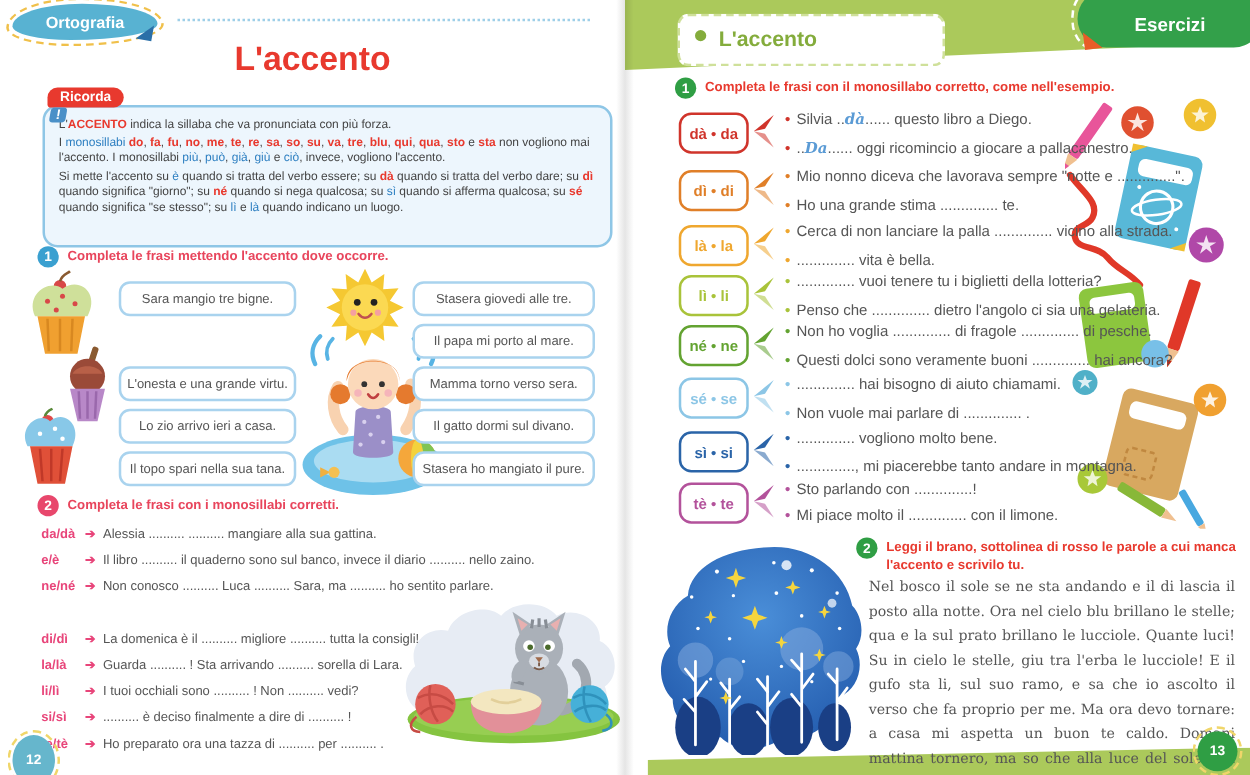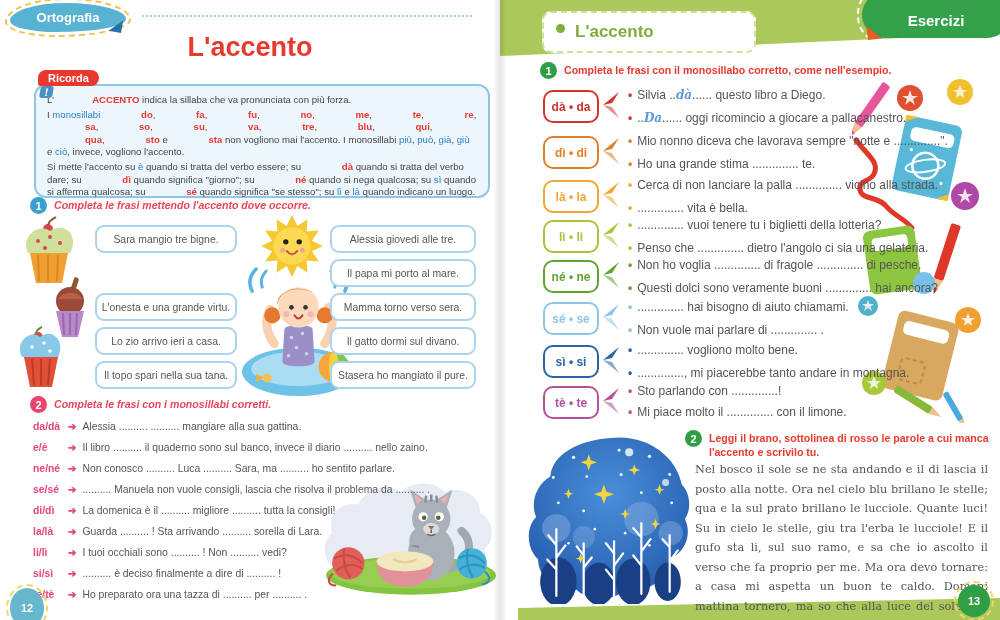--- a/index.html
+++ b/index.html
@@ -21,31 +21,31 @@
   .ltitle{position:absolute;left:0;top:32px;width:500px;text-align:center;color:#e8392e;
     font-size:27px;font-weight:bold;}
   .ricbox{position:absolute;left:34px;top:84px;width:430px;height:96px;background:#edf6fd;
     border:2px solid #8ec6e6;border-radius:12px;padding:8px 11px 6px 11px;}
   .ricbox p{margin:0 0 2px 0;font-size:9.6px;line-height:12.6px;color:#444;}
   .rtag{position:absolute;left:38px;top:70px;display:flex;z-index:6;flex-direction:column;}
   .rtag .tl{background:#e8392e;color:#fff;font-weight:bold;font-size:11px;padding:2px 10px;
     border-radius:9px 9px 9px 3px;}
   .rtag .tb{background:#4a90c8;color:#fff;font-weight:bold;font-size:11px;width:13px;margin-left:2px;
     display:flex;align-items:center;justify-content:center;border-radius:3px;transform:skewX(-10deg);}
-  .rb{color:#e8392e;font-weight:bold;margin-left:38px;}
+  .rb{color:#e8392e;font-weight:bold;}
   .bb{color:#2d7fc1;font-weight:normal;}
   .ans{color:#5b9bd5;font-style:italic;font-family:"DejaVu Serif",serif;font-weight:bold;}
   .exh{position:absolute;display:flex;align-items:flex-start;z-index:4;}
   .num{flex:0 0 auto;display:flex;width:17px;height:17px;border-radius:50%;color:#fff;font-weight:bold;
     font-size:11px;align-items:center;justify-content:center;margin-right:7px;}
   .num.blue{background:#3aa0d0;}
   .num.pinkc{background:#e8476c;}
   .num.green{background:#2f9e44;}
   .instr{font-weight:bold;font-size:10.6px;line-height:13.5px;padding-top:2px;}
-  .instr.pink{color:#e8455c;font-style:italic;}
+  .instr.pink{color:#e8455c;}
   .instr.red{color:#e8392e;}
   .sbox{position:absolute;height:24px;border:2px solid #a9d3ee;border-radius:9px;background:#fff;
     display:flex;align-items:center;justify-content:center;font-size:10.4px;color:#555;z-index:3;}
   .mitem{position:absolute;left:33px;white-space:nowrap;font-size:10.4px;color:#555;z-index:4;}
   .mlabel{color:#e8457a;font-weight:bold;display:inline-block;width:35px;}
   .marrow{color:#e8457a;font-weight:bold;margin-right:6px;font-size:10px;}
   .badge{position:absolute;display:flex;align-items:center;justify-content:center;color:#fff;
     font-weight:bold;font-size:11px;border-radius:50%;z-index:30;}
   .badge::before{content:"";position:absolute;inset:-4px;border:2px dashed #f0d66a;border-radius:inherit;}
   .b12{left:10px;top:588px;width:34px;height:40px;background:#66b6cc;}
@@ -167,42 +167,39 @@
       <path d="M97,88 A15,15 0 0 1 97,118 Z" fill="#7fc454"></path>
       <ellipse cx="97" cy="103" rx="5" ry="15" fill="#f3d23c"></ellipse>
       <path d="M20,110 l8,4 l-8,4 z" fill="#f0b040"></path>
         <circle cx="31" cy="114" r="4.4" fill="#f5c050"></circle>
     </svg>
 
     <div class="sbox" style="left:95px;top:225px;width:138px">Sara mangio tre bigne.</div>
     <div class="sbox" style="left:95px;top:293px;width:138px">L'onesta e una grande virtu.</div>
     <div class="sbox" style="left:95px;top:327px;width:138px">Lo zio arrivo ieri a casa.</div>
     <div class="sbox" style="left:95px;top:361px;width:138px">Il topo spari nella sua tana.</div>
-    <div class="sbox" style="left:330px;top:225px;width:142px">Alessia giovedi alle tre.</div>
+    <div class="sbox" style="left:330px;top:225px;width:142px">Stasera giovedi alle tre.</div>
     <div class="sbox" style="left:330px;top:259px;width:142px">Il papa mi porto al mare.</div>
     <div class="sbox" style="left:330px;top:293px;width:142px">Mamma torno verso sera.</div>
     <div class="sbox" style="left:330px;top:327px;width:142px">Il gatto dormi sul divano.</div>
     <div class="sbox" style="left:330px;top:361px;width:142px">Stasera ho mangiato il pure.</div>
 
     <div class="exh" style="left:30px;top:396px;width:440px;">
       <span class="num pinkc">2</span>
       <span class="instr pink">Completa le frasi con i monosillabi corretti.</span>
     </div>
 
     <div class="mitem" style="top:421px">
       <span class="mlabel">da/dà</span><span class="marrow">➔</span><span>Alessia ..........  .......... mangiare alla sua gattina.</span>
     </div>
     <div class="mitem" style="top:442px">
       <span class="mlabel">e/è</span><span class="marrow">➔</span><span>Il libro .......... il quaderno sono sul banco, invece il diario .......... nello zaino.</span>
     </div>
     <div class="mitem" style="top:463px">
       <span class="mlabel">ne/né</span><span class="marrow">➔</span><span>Non conosco .......... Luca .......... Sara, ma .......... ho sentito parlare.</span>
-    </div>
-    <div class="mitem" style="top:484px">
-      <span class="mlabel">se/sé</span><span class="marrow">➔</span><span>.......... Manuela non vuole consigli, lascia che risolva il problema da .......... .</span>
     </div>
     <div class="mitem" style="top:505px">
       <span class="mlabel">di/dì</span><span class="marrow">➔</span><span>La domenica è il .......... migliore .......... tutta la consigli!</span>
     </div>
     <div class="mitem" style="top:526px">
       <span class="mlabel">la/là</span><span class="marrow">➔</span><span>Guarda .......... ! Sta arrivando .......... sorella di Lara.</span>
     </div>
     <div class="mitem" style="top:547px">
       <span class="mlabel">li/lì</span><span class="marrow">➔</span><span>I tuoi occhiali sono .......... ! Non .......... vedi?</span>
     </div>

